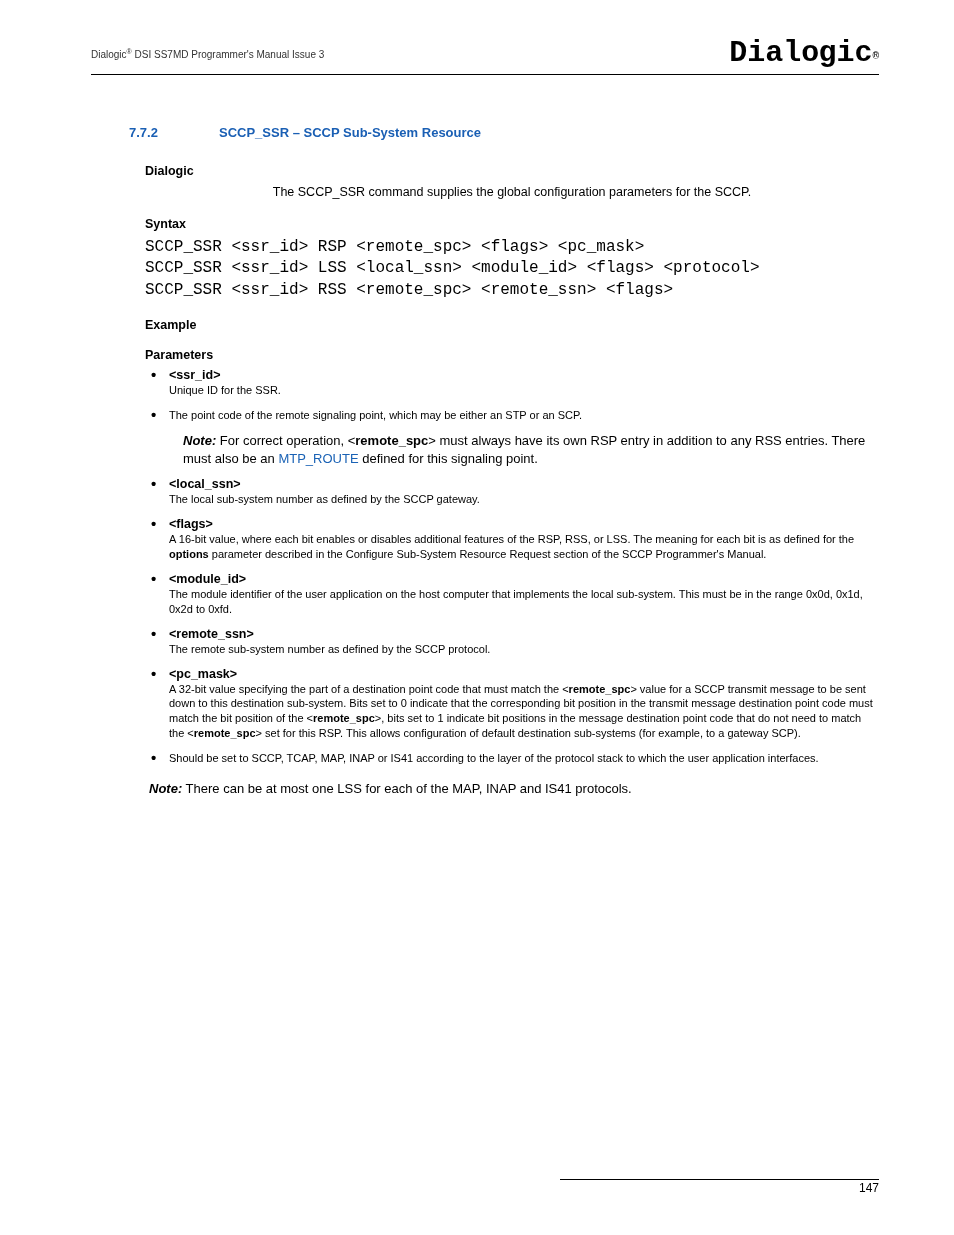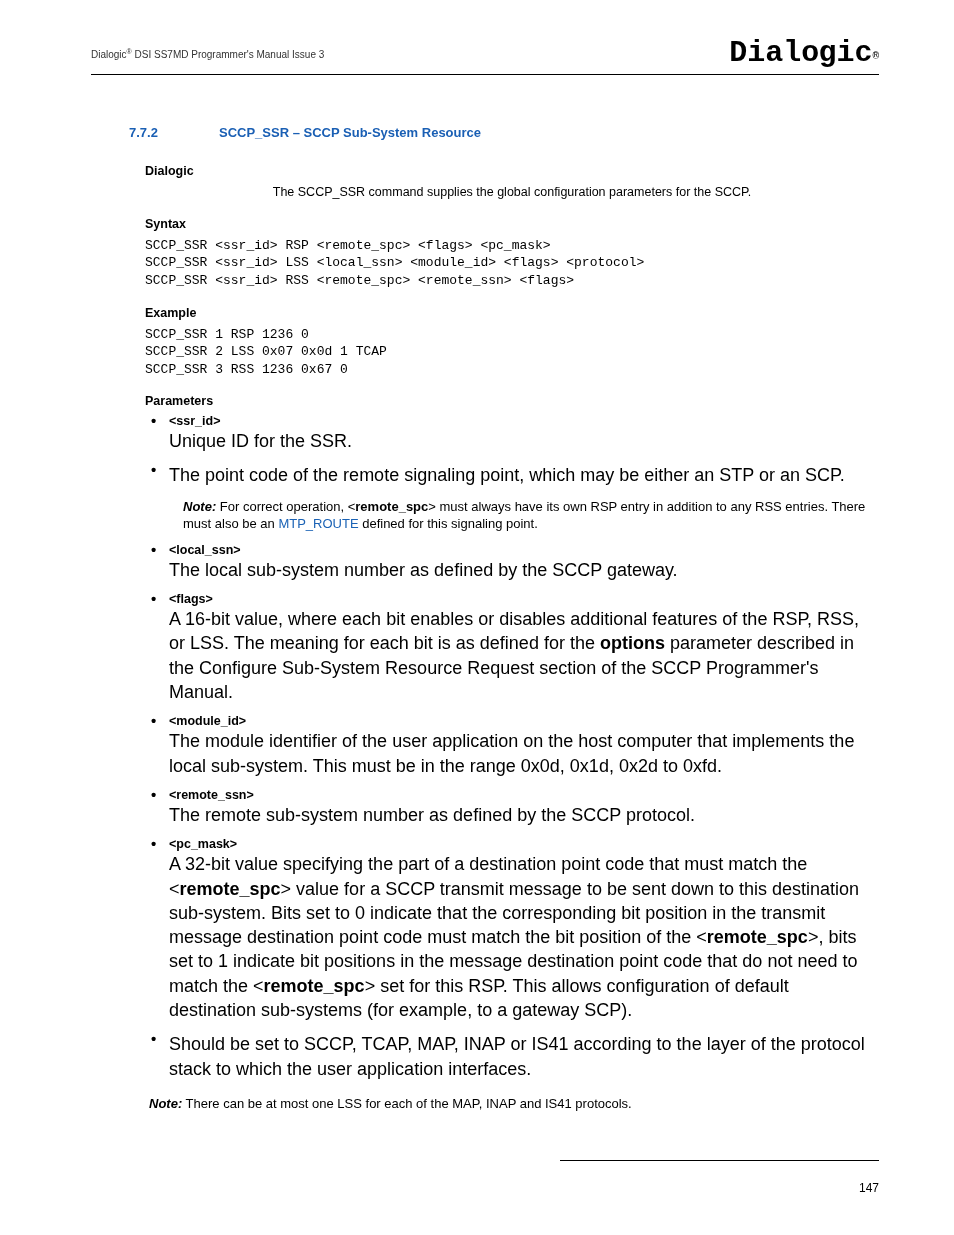--- a/index.html
+++ b/index.html
@@ -55,21 +55,21 @@
     margin-bottom: 6px;
   }
   .body-text {
     font-size: 12.5px;
     line-height: 1.35;
     margin-bottom: 6px;
     text-align: center;
   }
   pre.code {
     font-family: "Courier New", monospace;
-    font-size: 13px;
+    font-size: 16px;
     line-height: 1.35;
     margin: 6px 0 6px 0;
     white-space: pre;
   }
   ul.params {
     list-style: none;
     margin-left: 10px;
     margin-top: 6px;
   }
   ul.params > li {
@@ -80,42 +80,42 @@
   ul.params > li::before {
     content: "•";
     position: absolute;
     left: -4px;
     top: -2px;
     font-size: 15px;
     font-weight: bold;
   }
   ul.params .param-name { font-weight: bold; }
   ul.params .param-desc {
-    font-size: 18px;
+    font-size: 11px;
     line-height: 1.35;
     margin-top: 1px;
   }
   .note-block {
     margin: 10px 0 10px 14px;
     font-size: 13px;
     line-height: 1.35;
   }
   .note-label { font-style: italic; font-weight: bold; }
   .note-inline-link { color: #1a62b5; }
   .boldit { font-weight: bold; }
   .italit { }
   .footer {
     position: absolute;
     bottom: 40px;
     right: 75px;
     left: 560px;
   }
   .footer-line {
     border-top: 1px solid #000;
-    padding-top: 20px;
+    padding-top: 1px;
     text-align: right;
     font-size: 12px;
   }
 </style>
 </head>
 <body>
 
 <div class="page">
   <div class="header-row">
     <div class="header-left">
@@ -132,23 +132,20 @@
 
     <div class="subhead">Dialogic</div>
     <div class="body-text">The SCCP_SSR command supplies the global configuration parameters for the SCCP.</div>
 
     <div class="subhead">Syntax</div>
     <pre class="code">SCCP_SSR &lt;ssr_id&gt; RSP &lt;remote_spc&gt; &lt;flags&gt; &lt;pc_mask&gt;
 SCCP_SSR &lt;ssr_id&gt; LSS &lt;local_ssn&gt; &lt;module_id&gt; &lt;flags&gt; &lt;protocol&gt;
 SCCP_SSR &lt;ssr_id&gt; RSS &lt;remote_spc&gt; &lt;remote_ssn&gt; &lt;flags&gt;</pre>
 
     <div class="subhead">Example</div>
-    <pre class="code">SCCP_SSR 1 RSP 1236 0
-SCCP_SSR 2 LSS 0x07 0x0d 1 TCAP
-SCCP_SSR 3 RSS 1236 0x67 0</pre>
 
     <div class="subhead">Parameters</div>
 
     <ul class="params">
       <li>
         <div class="param-name">&lt;ssr_id&gt;</div>
         <div class="param-desc">Unique ID for the SSR.</div>
       </li>
       <li>
         <div class="param-desc">The point code of the remote signaling point, which may be either an STP or an SCP.</div>

